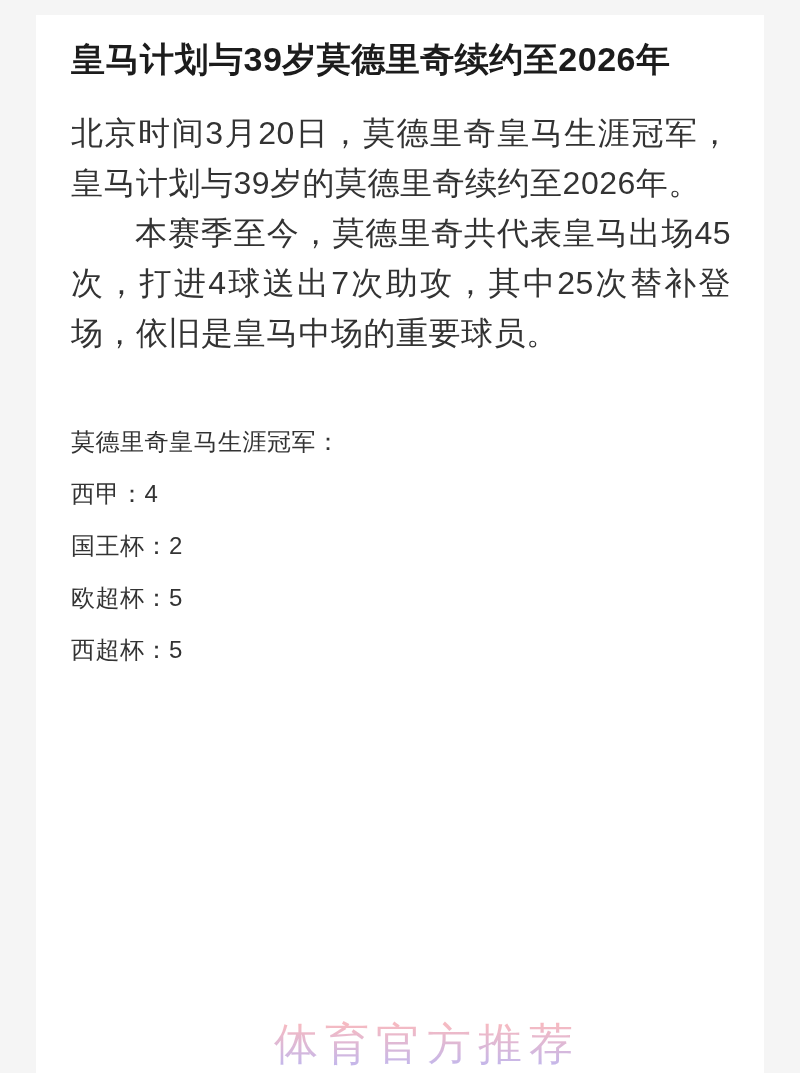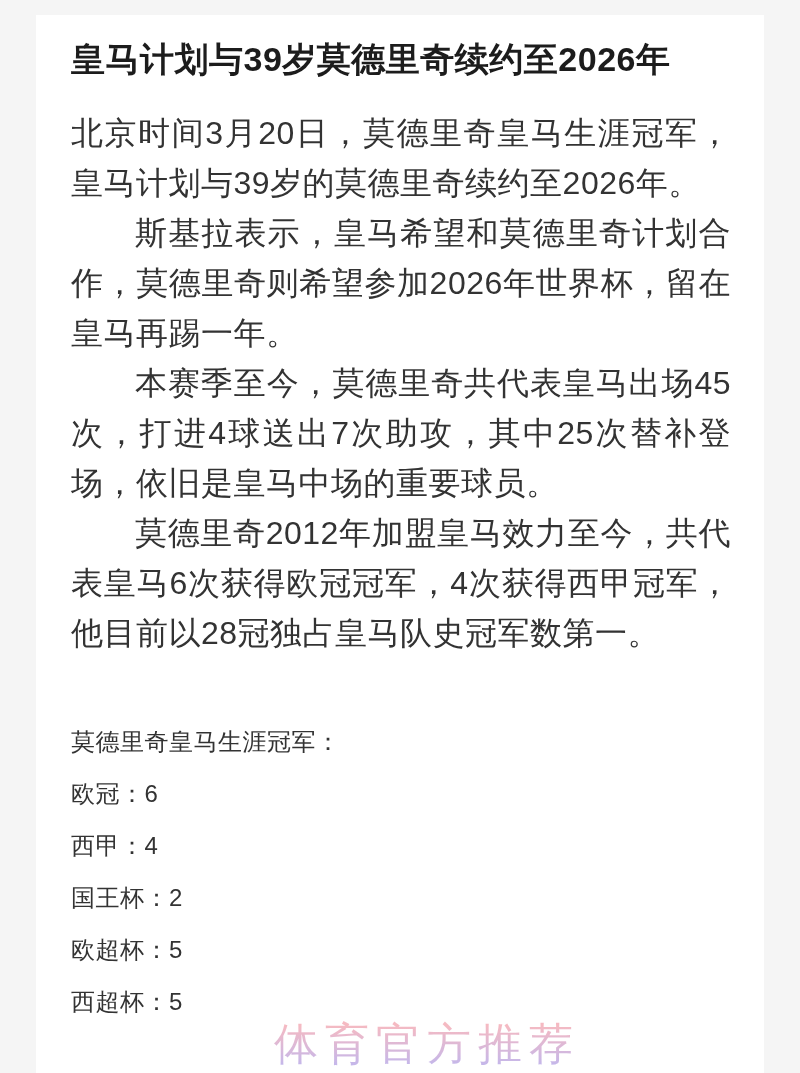--- a/index.html
+++ b/index.html
@@ -81,30 +81,27 @@
 </head>
 <body>
 
 <div class="page">
   <div class="content">
 
     <h1 class="article-title">皇马计划与39岁莫德里奇续约至2026年</h1>
 
     <p class="para">北京时间3月20日，莫德里奇皇马生涯冠军，皇马计划与39岁的莫德里奇续约至2026年。</p>
 
-    <p class="para indent">斯基拉表示，皇马希望和莫德里奇计划合作，莫德里奇则希望参加2026年世界杯，留在皇马再踢一年。</p>
 
     <p class="para indent">本赛季至今，莫德里奇共代表皇马出场45次，打进4球送出7次助攻，其中25次替补登场，依旧是皇马中场的重要球员。</p>
 
-    <p class="para indent">莫德里奇2012年加盟皇马效力至今，共代表皇马6次获得欧冠冠军，4次获得西甲冠军，他目前以28冠独占皇马队史冠军数第一。</p>
 
     <div class="trophies">
       <p class="trophy-header">莫德里奇皇马生涯冠军：</p>
 
-      <p class="trophy-row"><span>欧冠</span><span>：</span><span>6</span></p>
 
       <p class="trophy-row"><span>西甲</span><span>：</span><span>4</span></p>
 
 
       <p class="trophy-row"><span>国王杯</span><span>：</span><span>2</span></p>
 
       <p class="trophy-row"><span>欧超杯</span><span>：</span><span>5</span></p>
 
       <p class="trophy-row"><span>西超杯</span><span>：</span><span>5</span></p>
 

